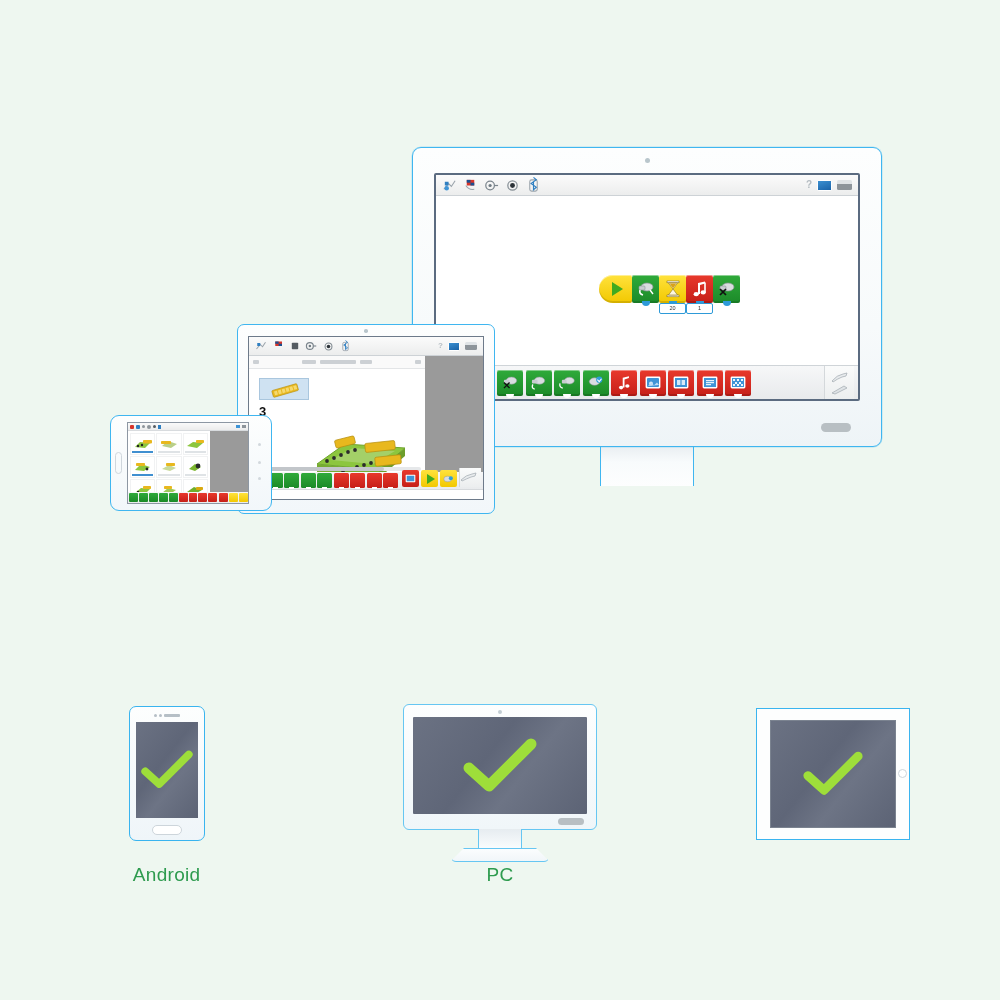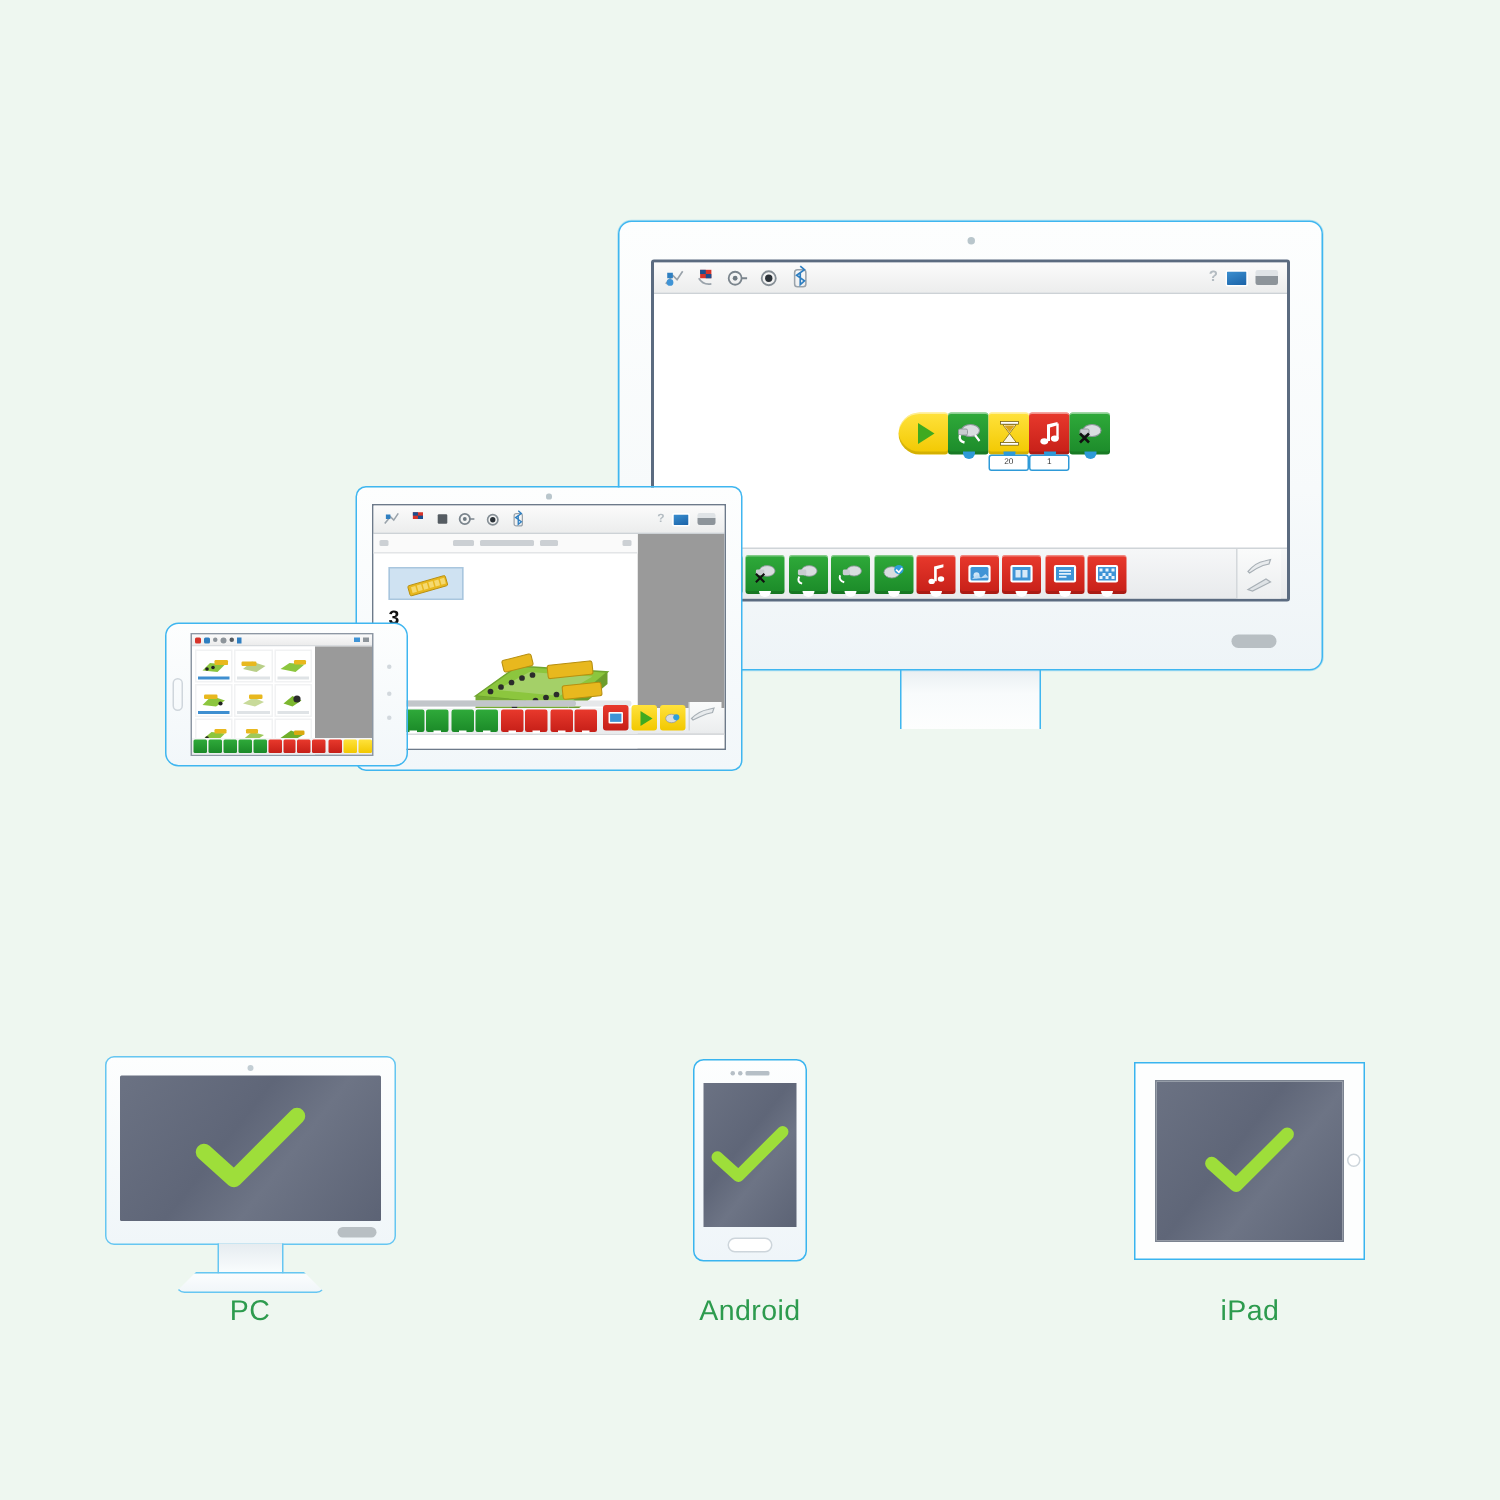--- a/index.html
+++ b/index.html
@@ -714,58 +714,57 @@
         <span class="pb red"></span>
         <span class="pb yellow"></span>
         <span class="pb yellow"></span>
       </div>
     </div>
   </div>
 
   <div id="compat-row">
 
     <div class="compat-item">
+      <div class="ap-body">
+        <div class="ap-status">
+          <i></i>
+            <i></i>
+            <span class="bar"></span>
+        </div>
+        <div class="ap-scr scr-dark">
+          <svg class="check" width="52" height="40" viewBox="0 0 74 56">
+            <path d="M6 30 L26 48 L68 6" fill="none" stroke="#9ede3a" stroke-width="11" stroke-linecap="round" stroke-linejoin="round"></path>
+          </svg>
+        </div>
+        <div class="ap-home"></div>
+      </div>
+      <div class="compat-label" style="color: rgb(45, 155, 78);">Android</div>
+    </div>
+
+    <div class="compat-item">
       <div class="pc-mon">
         <div class="cam"></div>
         <div class="scr scr-dark">
           <svg class="check" width="74" height="56" viewBox="0 0 74 56">
             <path d="M6 30 L26 48 L68 6" fill="none" stroke="#9ede3a" stroke-width="11" stroke-linecap="round" stroke-linejoin="round"></path>
           </svg>
         </div>
         <div class="led"></div>
       </div>
       <div class="pc-neck"></div>
       <div class="pc-foot"></div>
       <div class="compat-label" style="color: rgb(45, 155, 78);">PC</div>
     </div>
 
-    <div class="compat-item">
-      <div class="ap-body">
-        <div class="ap-status">
-          <i></i>
-            <i></i>
-            <span class="bar"></span>
-        </div>
-        <div class="ap-scr scr-dark">
-          <svg class="check" width="52" height="40" viewBox="0 0 74 56">
-            <path d="M6 30 L26 48 L68 6" fill="none" stroke="#9ede3a" stroke-width="11" stroke-linecap="round" stroke-linejoin="round"></path>
-          </svg>
-        </div>
-        <div class="ap-home"></div>
-      </div>
-      <div class="compat-label" style="color: rgb(45, 155, 78);">Android</div>
-    </div>
-
 
     <div class="compat-item">
       <div class="ipad-body">
         <div class="ipad-scr scr-dark">
           <svg class="check" width="60" height="46" viewBox="0 0 74 56">
             <path d="M6 30 L26 48 L68 6" fill="none" stroke="#9ede3a" stroke-width="11" stroke-linecap="round" stroke-linejoin="round"></path>
           </svg>
         </div>
         <div class="ipad-btn"></div>
       </div>
-      <div class="compat-label" style="color: rgb(45, 155, 78);">iPad</div>
     </div>
 
   </div>
 </div>
 
 </body></html>

